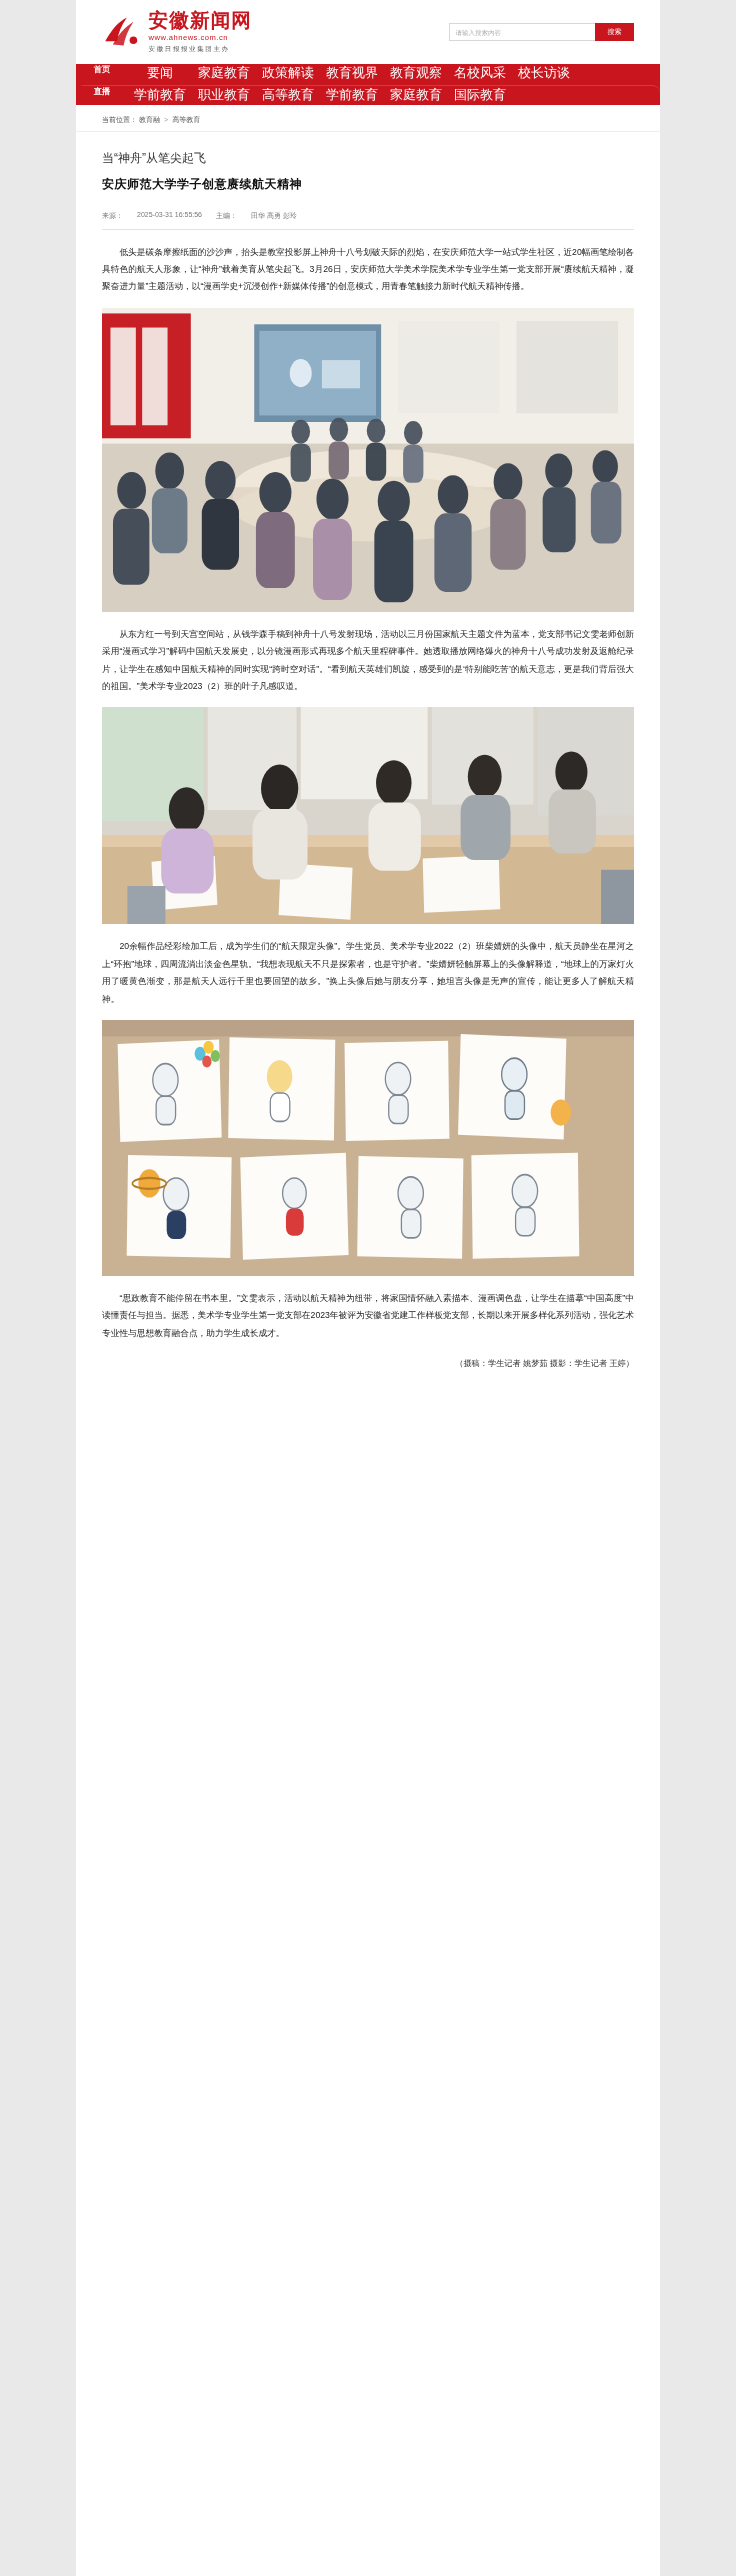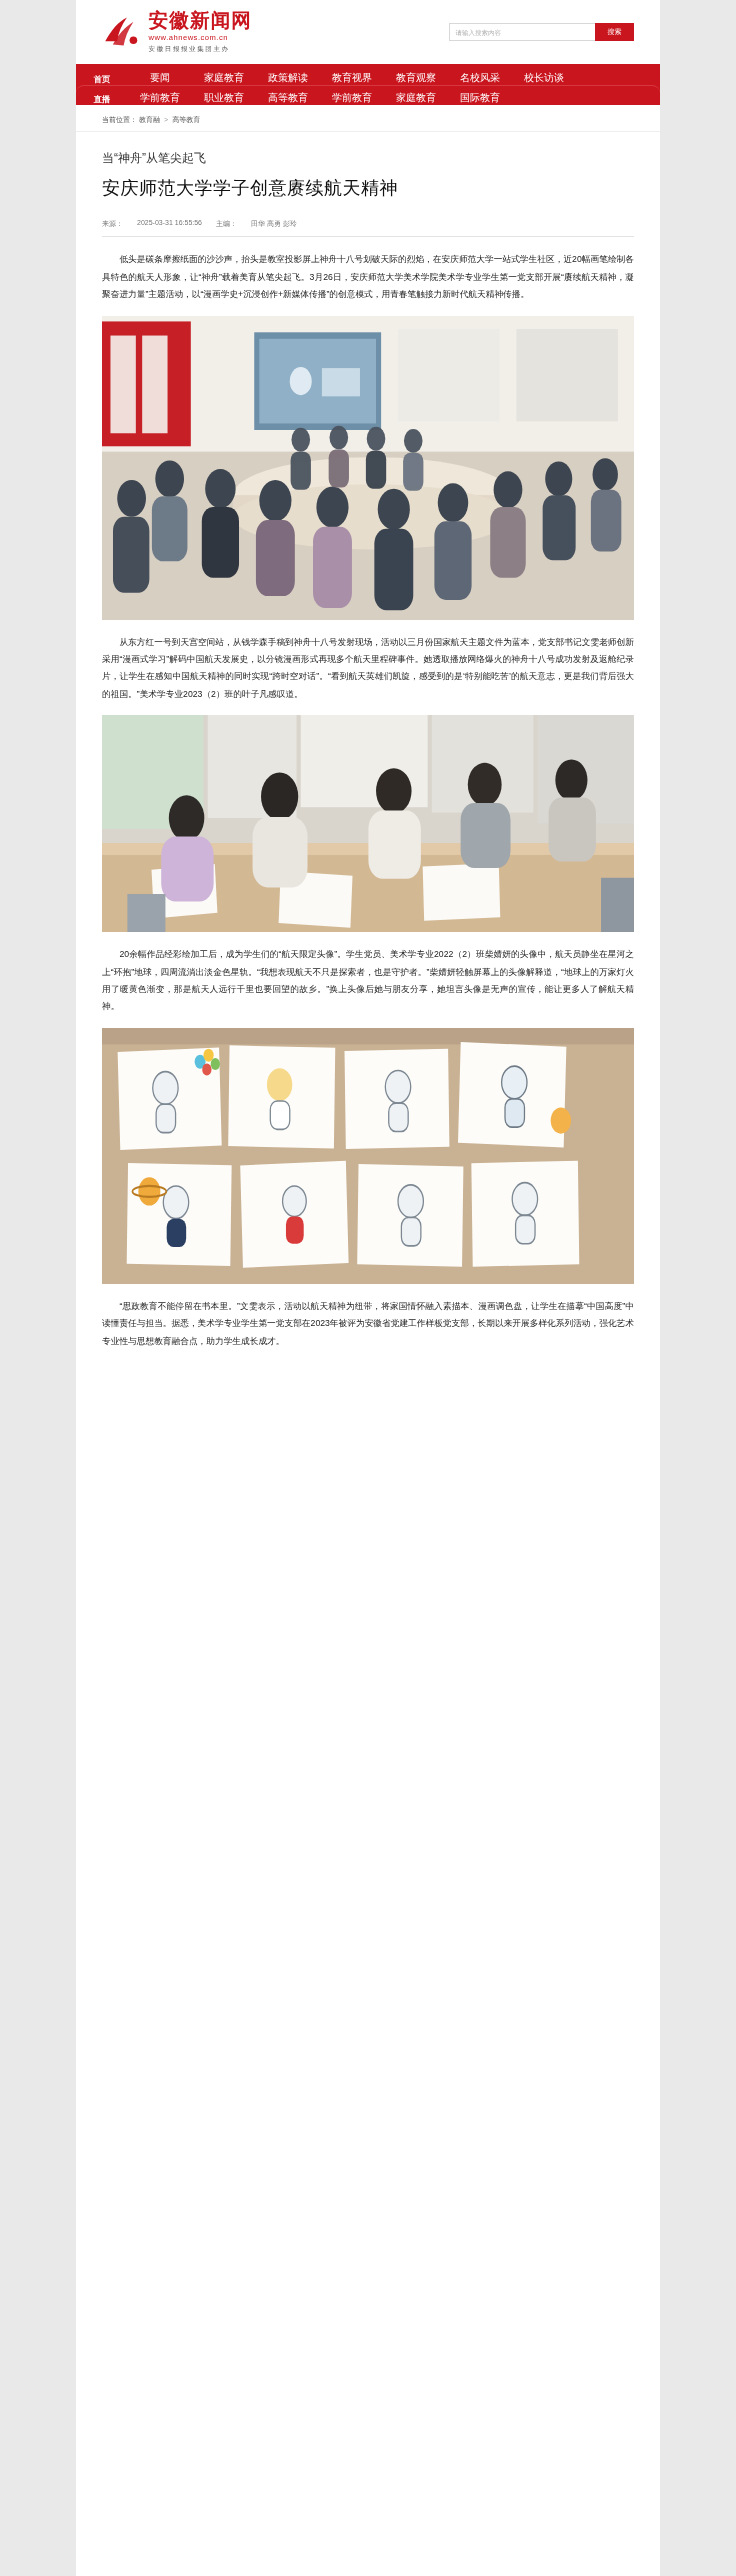--- a/index.html
+++ b/index.html
@@ -87,38 +87,38 @@
     font-family: "Liberation Sans", sans-serif;
   }
 
   
   .nav {
     background: #c9151e;
     color: #fff;
   }
   .nav-row {
     display: flex;
-    align-items: flex-end;
+    align-items: flex-start;
     height: 20.7px;
   }
   .nav-row + .nav-row { border-top: 0.5px solid #d8373f; border-radius: 8px; }
   .nav-home {
     width: 52px;
     display: flex;
     align-items: center;
     justify-content: center;
     font-size: 8.2px;
     font-weight: 700;
     background: #c9151e;
   }
   .nav-item {
     display: flex;
     align-items: center;
     justify-content: center;
-    font-size: 10px;
+    font-size: 13px;
     width: 64px;
     color: #fff;
     cursor: pointer;
   }
 
   
   .breadcrumb {
     padding: 9.8px 26px 5.4px 26px;
     font-size: 7px;
     color: #555;
@@ -130,22 +130,22 @@
   
   .article { padding: 18.5px 26px 22px 26px; }
   .kicker {
     font-size: 12px;
     color: #333;
     margin: 0 0 9.8px 0;
     font-weight: 400;
     font-family: "Liberation Sans", sans-serif;
   }
   .headline {
-    font-size: 18px;
-    font-weight: 400;
+    font-size: 12px;
+    font-weight: 700;
     color: #111;
     margin: 0 0 18.5px 0;
     letter-spacing: 0.5px;
     line-height: 1.3;
   }
   .meta {
     font-size: 7px;
     color: #777;
     padding-bottom: 7.6px;
     border-bottom: 0.5px solid #e3e3e3;
@@ -397,17 +397,18 @@
 
             <circle cx="112" cy="300" r="26" fill="#f0a93b"></circle>
             <ellipse cx="112" cy="300" rx="40" ry="10" fill="none" stroke="#b97b22" stroke-width="4"></ellipse>
             <circle cx="1085" cy="170" r="24" fill="#f3b24a"></circle>
           </svg>
         </div>
       </div>
 
       <p>“思政教育不能停留在书本里。”文雯表示，活动以航天精神为纽带，将家国情怀融入素描本、漫画调色盘，让学生在描摹“中国高度”中读懂责任与担当。据悉，美术学专业学生第一党支部在2023年被评为安徽省党建工作样板党支部，长期以来开展多样化系列活动，强化艺术专业性与思想教育融合点，助力学生成长成才。</p>
 
+      <div class="credit">（摄稿：学生记者 姚梦茹 摄影：学生记者 王婷）</div>
     </div>
   </div>
 
 </div>
 
 
 </body></html>

